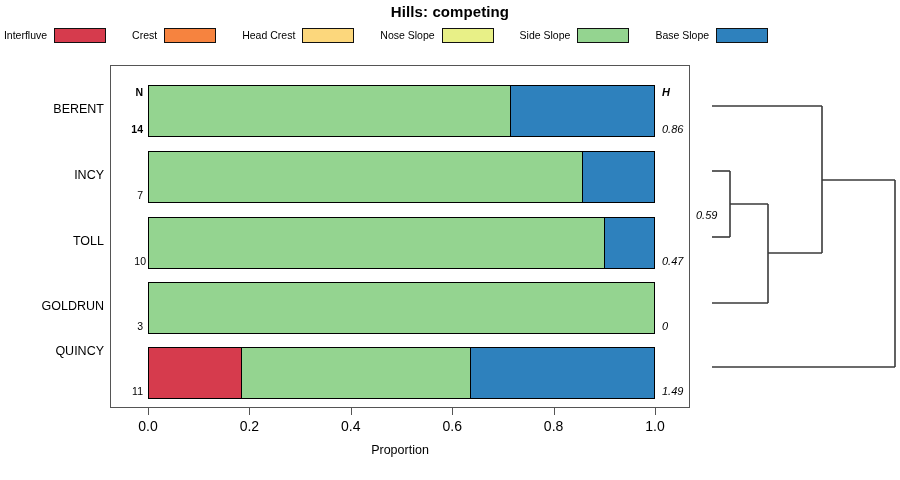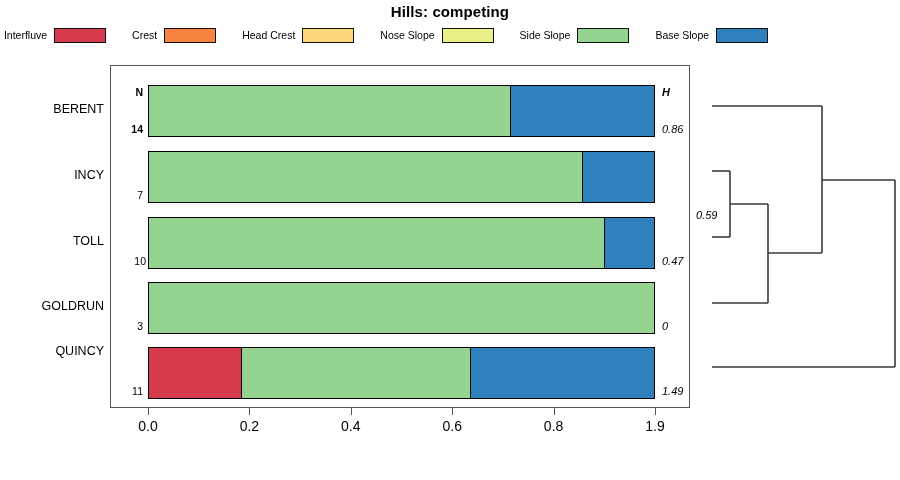--- a/index.html
+++ b/index.html
@@ -183,23 +183,24 @@
       <div class="xtick-label" style="left: 128px; top: 418px;">0.0</div>
       <div class="xtick" style="left: 249.4px; top: 408px;"></div>
       <div class="xtick-label" style="left: 229.4px; top: 418px;">0.2</div>
       <div class="xtick" style="left: 350.8px; top: 408px;"></div>
       <div class="xtick-label" style="left: 330.8px; top: 418px;">0.4</div>
       <div class="xtick" style="left: 452.2px; top: 408px;"></div>
       <div class="xtick-label" style="left: 432.2px; top: 418px;">0.6</div>
       <div class="xtick" style="left: 553.6px; top: 408px;"></div>
       <div class="xtick-label" style="left: 533.6px; top: 418px;">0.8</div>
       <div class="xtick" style="left: 655px; top: 408px;"></div>
-      <div class="xtick-label" style="left: 635px; top: 418px;">1.9</div>
-    </div>
-
+      <div class="xtick-label" style="left: 635px; top: 418px;">1.0</div>
+    </div>
+
+  <div class="xaxis-title">Proportion</div>
 
   <div class="dendro">
     <svg width="210" height="350" viewBox="0 0 210 350">
       <g fill="none" stroke="#3a3a3a" stroke-width="1.6">
 
         <path d="M22,46 L132,46"></path>
 
         <path d="M22,111 L40,111"></path>
 
         <path d="M22,177 L40,177"></path>

